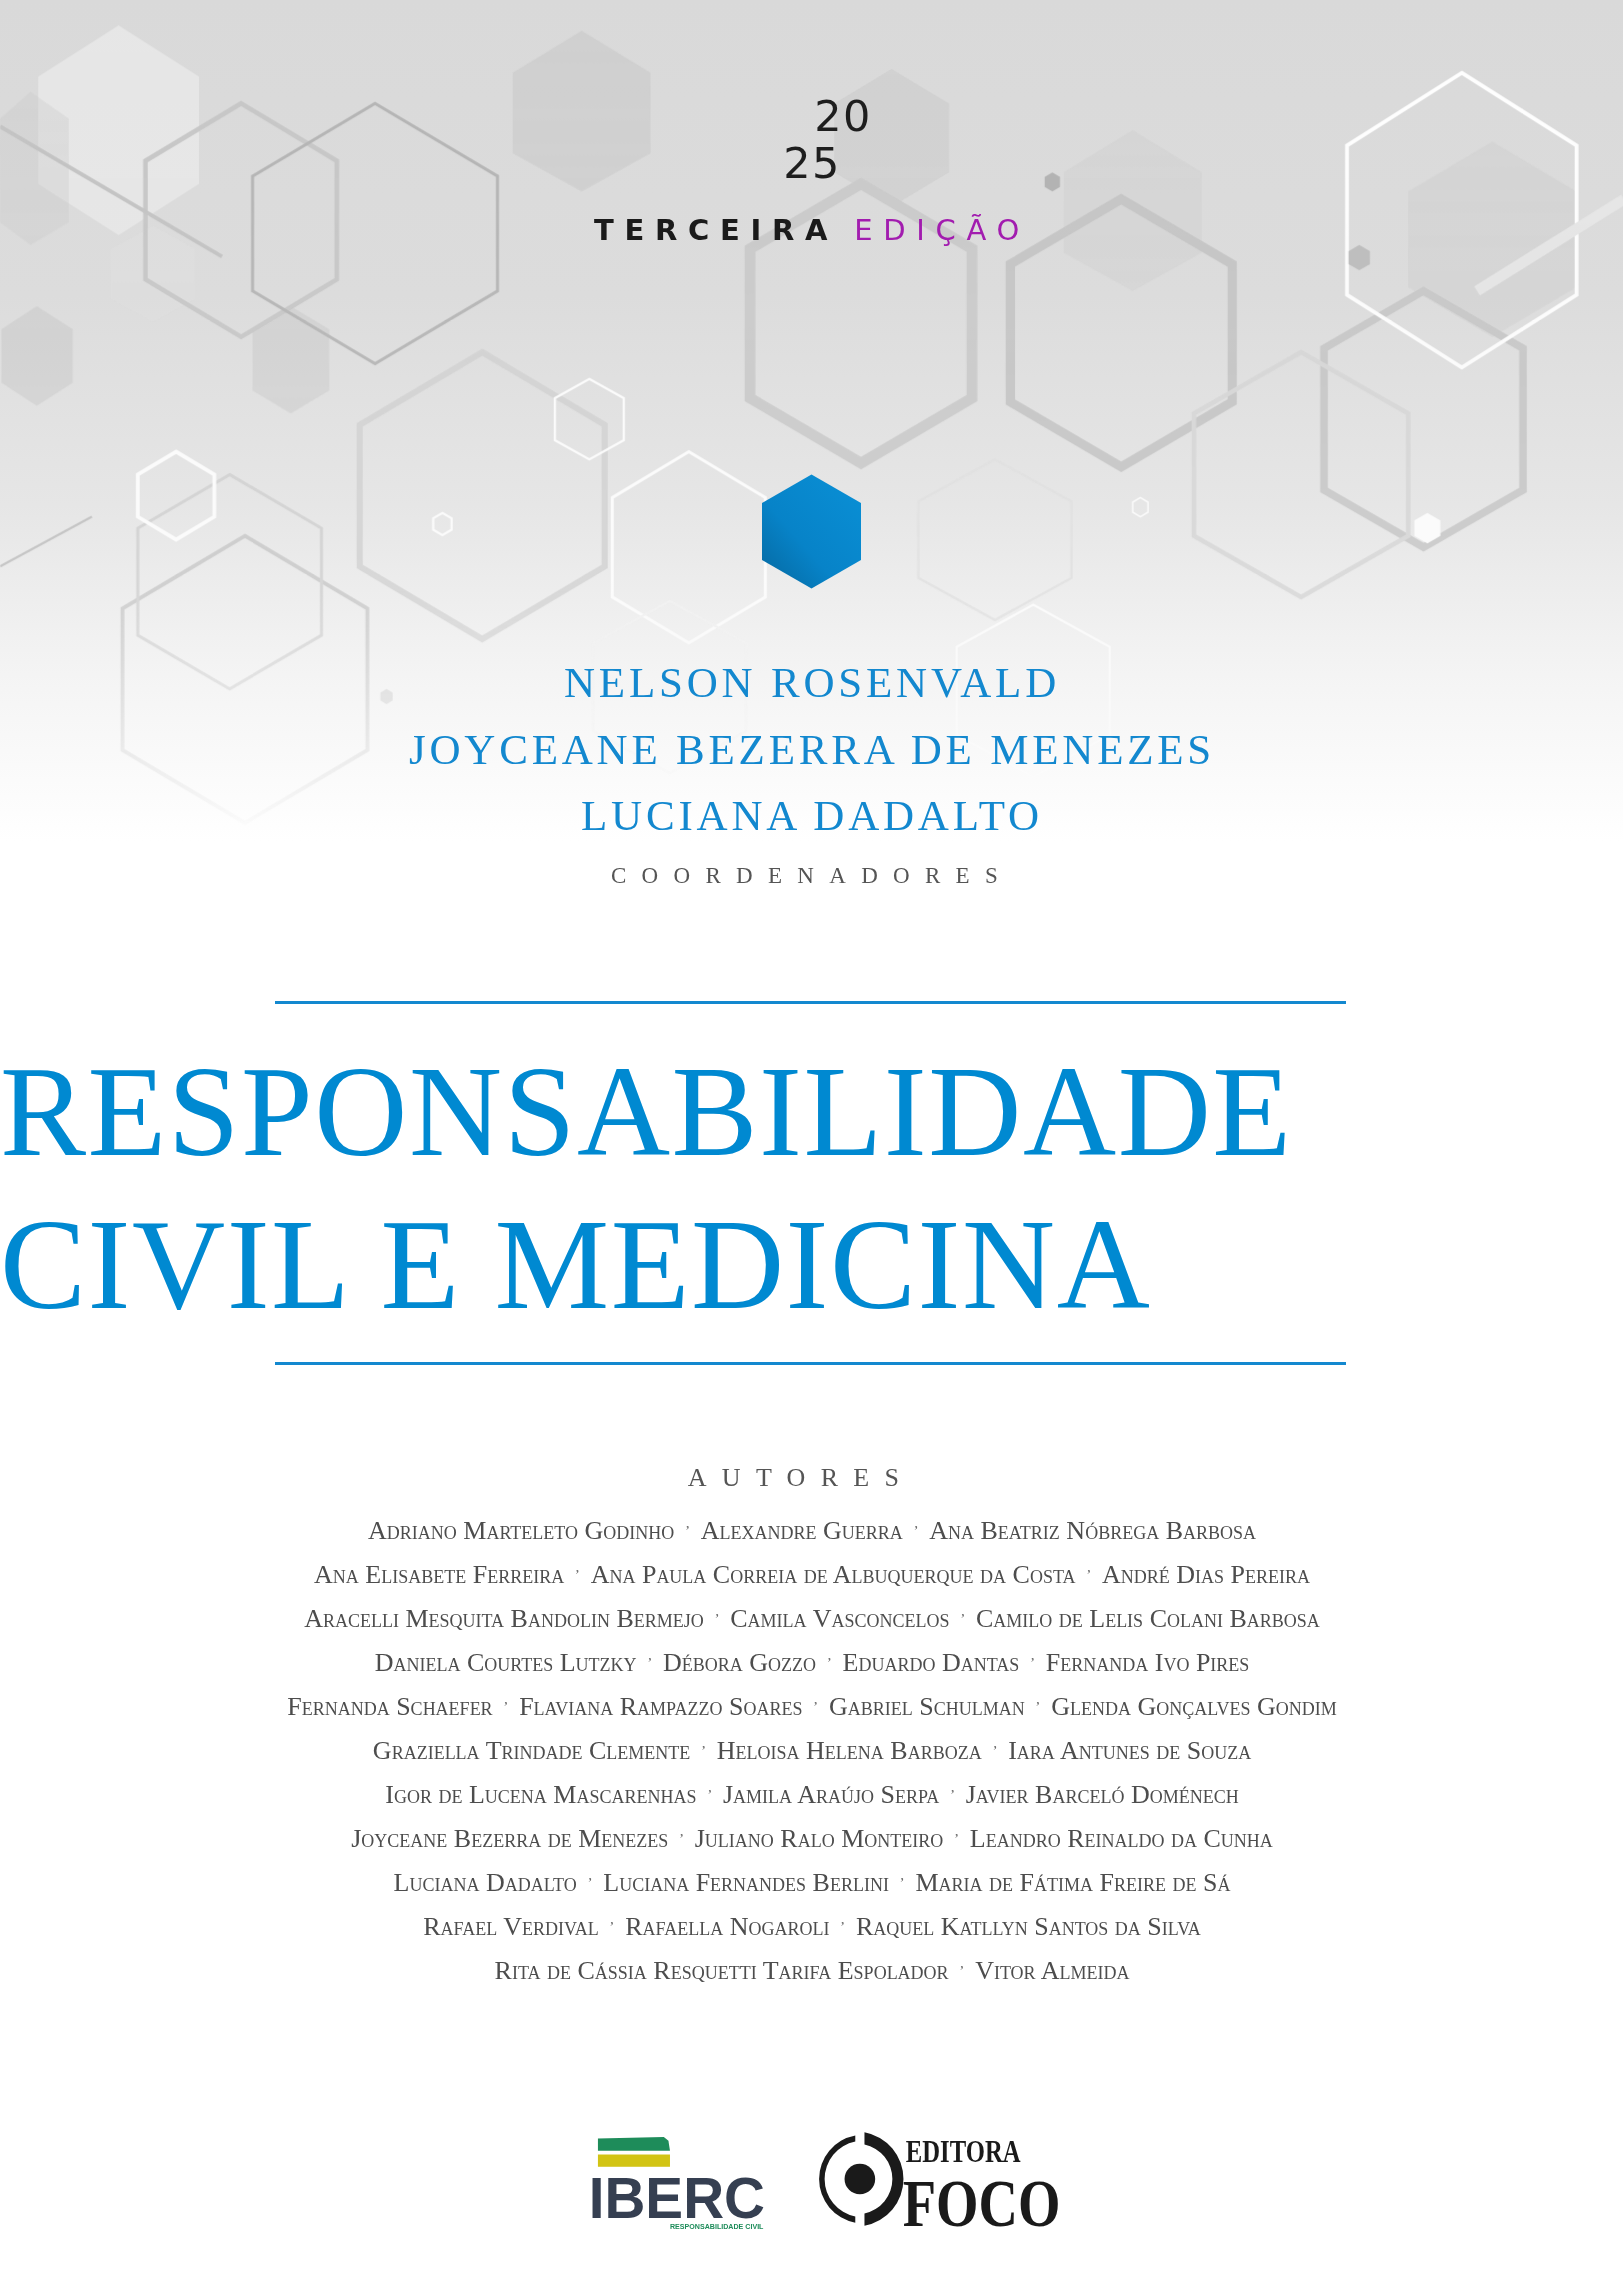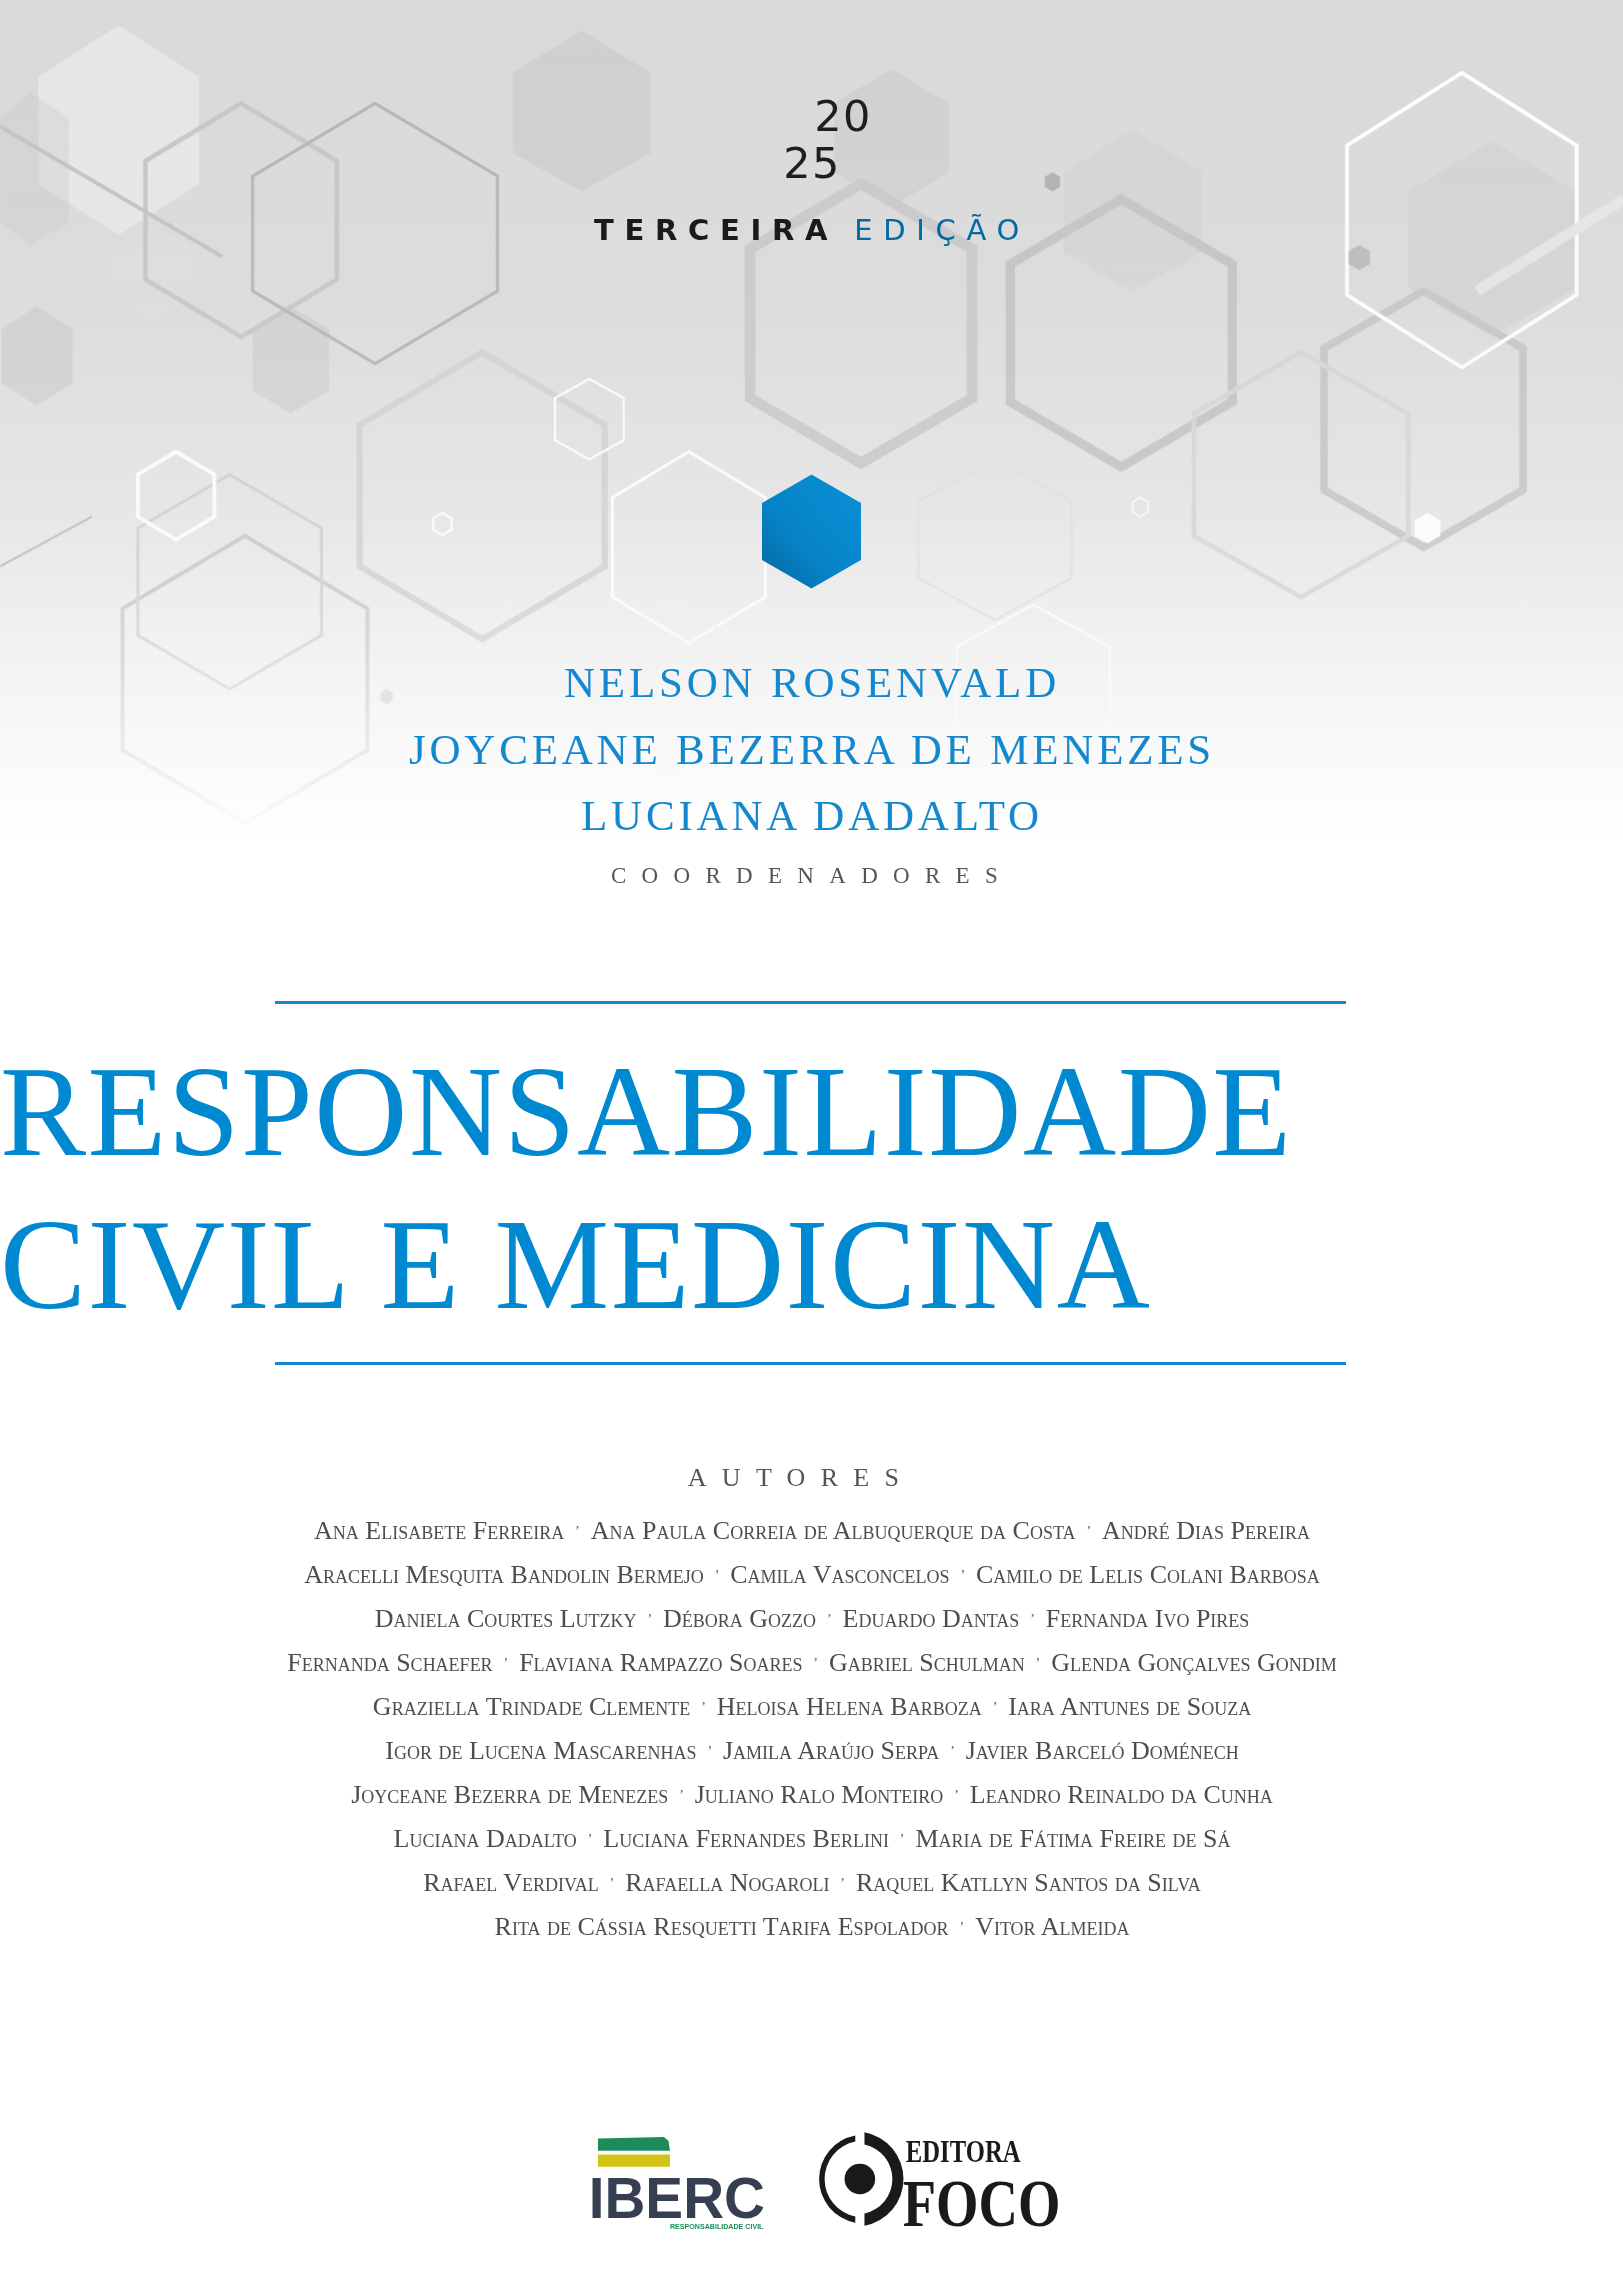--- a/index.html
+++ b/index.html
@@ -3,21 +3,21 @@
 <meta charset="utf-8">
 <style>
   html, body { margin:0; padding:0; }
   body { width:1624px; height:2295px; position:relative; overflow:hidden; background:#ffffff; font-family:"Liberation Serif", serif; }
   .bg { position:absolute; left:0; top:0; width:1624px; height:842px;
         background: linear-gradient(to bottom, #d9d9d9 0%, #dcdcdc 35%, #e6e6e6 60%, #f4f4f4 80%, #ffffff 100%); }
   .bg svg { position:absolute; left:0; top:0; }
   .year { position:absolute; left:0; width:1624px; text-align:center; font-family:"DejaVu Sans", sans-serif; color:#1e1e1e; font-size:43px; letter-spacing:1.5px; line-height:1; }
   .edition { position:absolute; top:213px; left:0; width:1624px; text-align:center; font-family:"DejaVu Sans", sans-serif; color:#1a1a1a; font-size:29px; letter-spacing:10.7px; }
   .edition .bold { font-weight:bold; }
-  .edition .light { font-weight:normal; color:#0369a1; margin-left:16px; }
+  .edition .light { font-weight:normal; color:#a21caf; margin-left:16px; }
   .hex-blue { position:absolute; left:762px; top:474px; width:99px; height:115px; }
   .coord { position:absolute; left:0; width:1624px; text-align:center; color:#1388cf; font-size:43px; letter-spacing:3.8px; line-height:1; }
   .coord-label { position:absolute; top:863px; left:0; width:1624px; text-align:center; color:#555555; font-size:23px; letter-spacing:15.3px; }
   .rule { position:absolute; left:275px; width:1071px; height:3.1px; background:#1388cf; }
   .title { position:absolute; left:0; width:1356px; text-align:left; color:#0089d1; font-size:129px; letter-spacing:1.5px; line-height:1; }
   .autores-label { position:absolute; top:1463px; left:0; width:1602px; text-align:center; color:#555555; font-size:26px; letter-spacing:15.3px; }
   .authors { position:absolute; top:1509px; left:0; width:1624px; text-align:center; color:#4d4d4d; font-size:26px; font-variant:small-caps; }
   .authors .line { height:44px; line-height:44px; white-space:nowrap; }
   .authors .sep { color:#6a6a6a; padding:0 10.7px; font-size:15.3px; vertical-align:3.1px; }
   .logos { position:absolute; top:2112px; left:0; width:1352px; height:130px; }
@@ -106,20 +106,21 @@
 <div class="coord" style="top:794px;">LUCIANA DADALTO</div>
 <div class="coord-label">COORDENADORES</div>
 
 <div class="rule" style="top:1001px;"></div>
 <div class="title" style="top:1047px;">RESPONSABILIDADE</div>
 <div class="title" style="top:1200px;">CIVIL E MEDICINA</div>
 <div class="rule" style="top:1362px;"></div>
 
 <div class="autores-label">AUTORES</div>
 <div class="authors" id="authors">
+    <div class="line"><span>Adriano Marteleto Godinho</span><span class="sep">ʼ</span><span>Alexandre Guerra</span><span class="sep">ʼ</span><span>Ana Beatriz Nóbrega Barbosa</span></div>
     <div class="line"><span>Ana Elisabete Ferreira</span><span class="sep">ʼ</span><span>Ana Paula Correia de Albuquerque da Costa</span><span class="sep">ʼ</span><span>André Dias Pereira</span></div>
     <div class="line"><span>Aracelli Mesquita Bandolin Bermejo</span><span class="sep">ʼ</span><span>Camila Vasconcelos</span><span class="sep">ʼ</span><span>Camilo de Lelis Colani Barbosa</span></div>
     <div class="line"><span>Daniela Courtes Lutzky</span><span class="sep">ʼ</span><span>Débora Gozzo</span><span class="sep">ʼ</span><span>Eduardo Dantas</span><span class="sep">ʼ</span><span>Fernanda Ivo Pires</span></div>
     <div class="line"><span>Fernanda Schaefer</span><span class="sep">ʼ</span><span>Flaviana Rampazzo Soares</span><span class="sep">ʼ</span><span>Gabriel Schulman</span><span class="sep">ʼ</span><span>Glenda Gonçalves Gondim</span></div>
     <div class="line"><span>Graziella Trindade Clemente</span><span class="sep">ʼ</span><span>Heloisa Helena Barboza</span><span class="sep">ʼ</span><span>Iara Antunes de Souza</span></div>
     <div class="line"><span>Igor de Lucena Mascarenhas</span><span class="sep">ʼ</span><span>Jamila Araújo Serpa</span><span class="sep">ʼ</span><span>Javier Barceló Doménech</span></div>
     <div class="line"><span>Joyceane Bezerra de Menezes</span><span class="sep">ʼ</span><span>Juliano Ralo Monteiro</span><span class="sep">ʼ</span><span>Leandro Reinaldo da Cunha</span></div>
     <div class="line"><span>Luciana Dadalto</span><span class="sep">ʼ</span><span>Luciana Fernandes Berlini</span><span class="sep">ʼ</span><span>Maria de Fátima Freire de Sá</span></div>
     <div class="line"><span>Rafael Verdival</span><span class="sep">ʼ</span><span>Rafaella Nogaroli</span><span class="sep">ʼ</span><span>Raquel Katllyn Santos da Silva</span></div>
     <div class="line"><span>Rita de Cássia Resquetti Tarifa Espolador</span><span class="sep">ʼ</span><span>Vitor Almeida</span></div>

